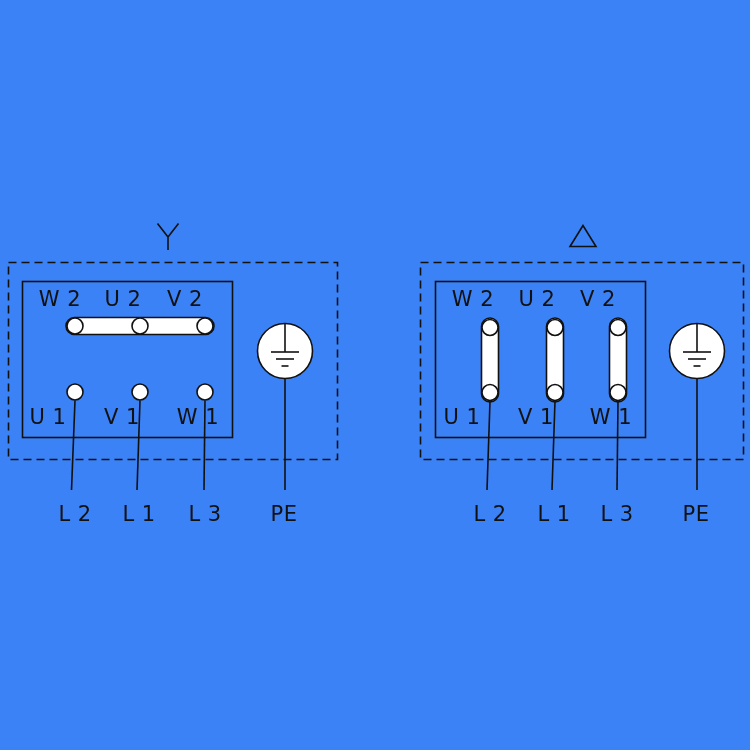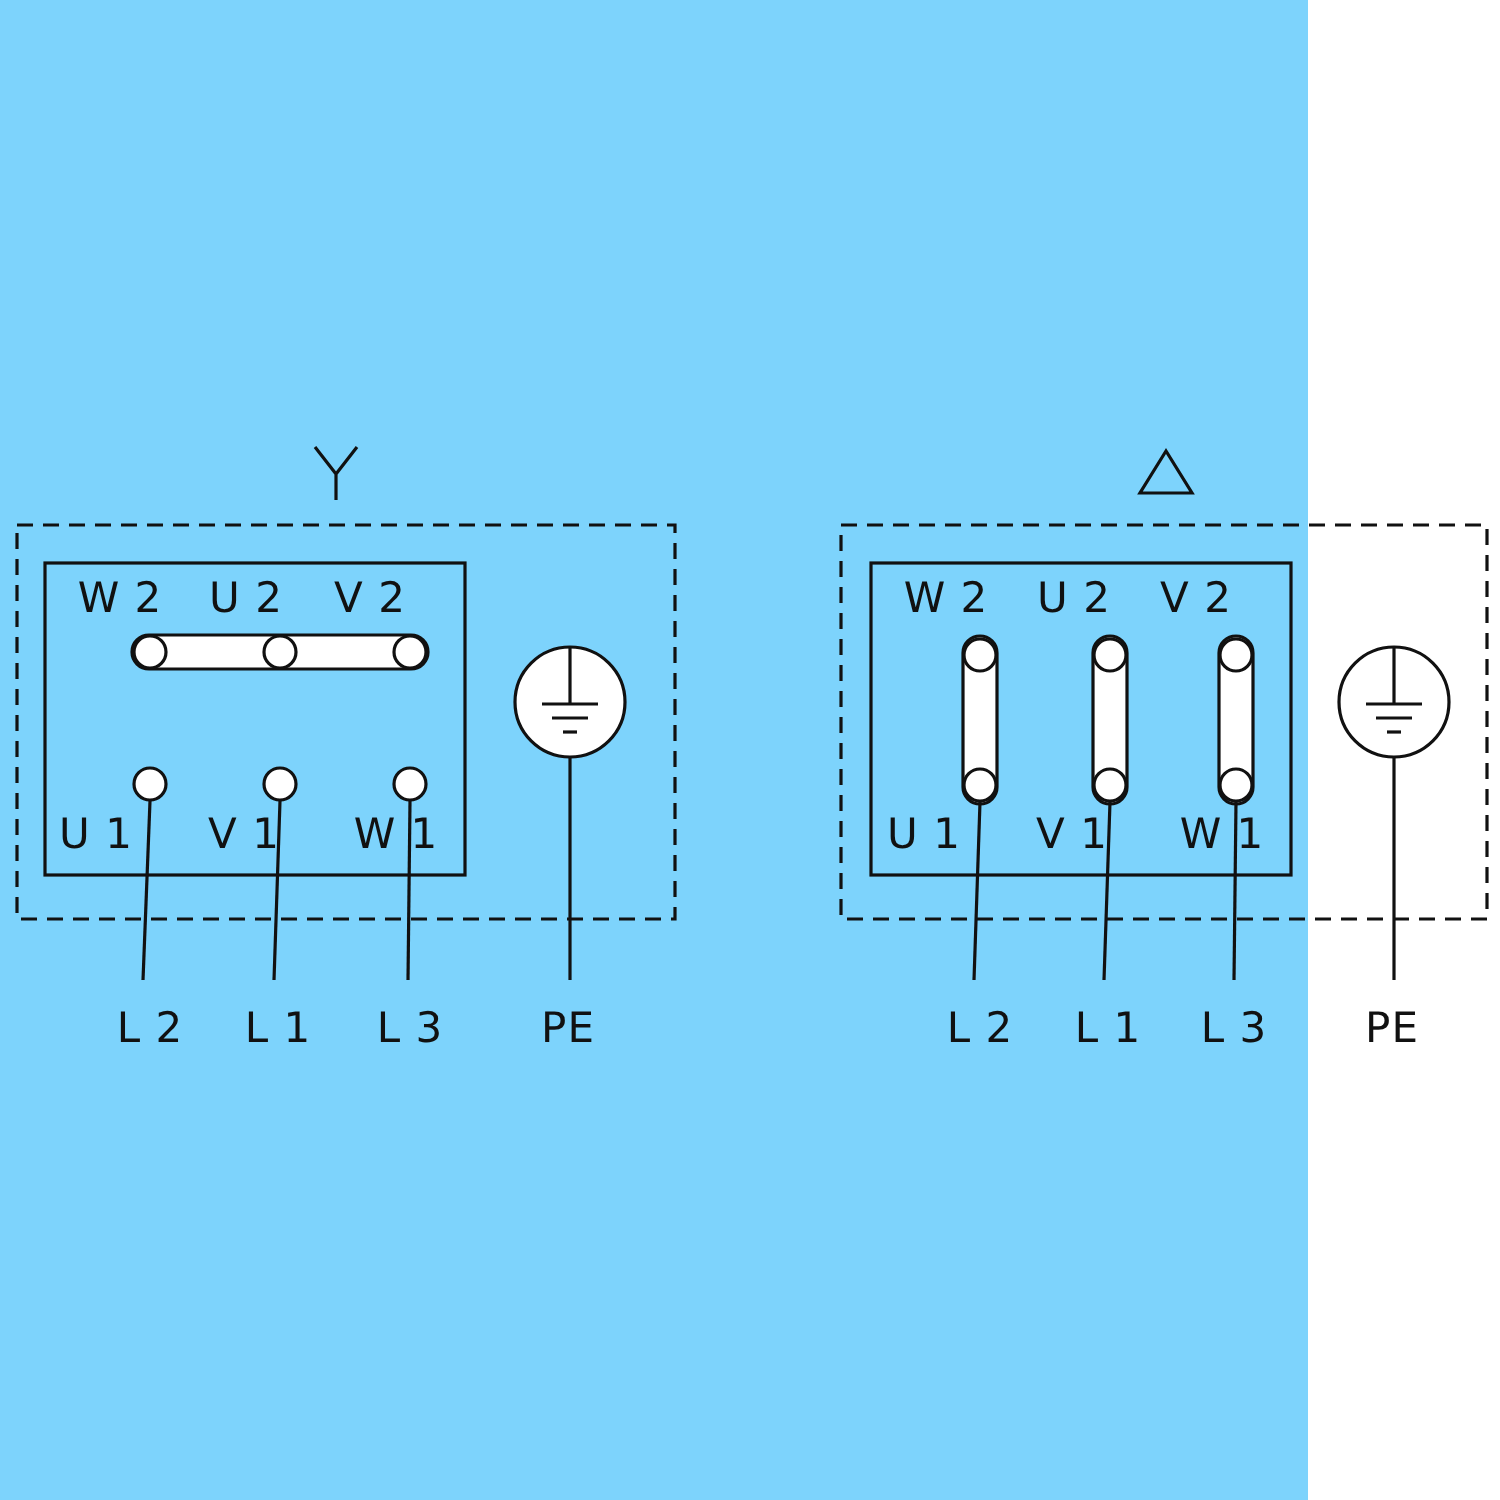--- a/index.html
+++ b/index.html
@@ -1,24 +1,24 @@
 <!DOCTYPE html>
 <html><head>
 <meta charset="utf-8">
 <style>
   html, body {
     margin: 0;
     padding: 0;
     background: #ffffff;
   }
   .stage {
-    width: 654px;
+    width: 750px;
     height: 750px;
     position: relative;
-    background: #7dd3fc;
+    background: #3b82f6;
   }
   svg { display: block; }
   text {
     font-family: "DejaVu Sans", "Liberation Sans", sans-serif;
     font-size: 21px;
     fill: #111111;
     stroke: none;
     letter-spacing: 0.5px;
   }
 </style>

